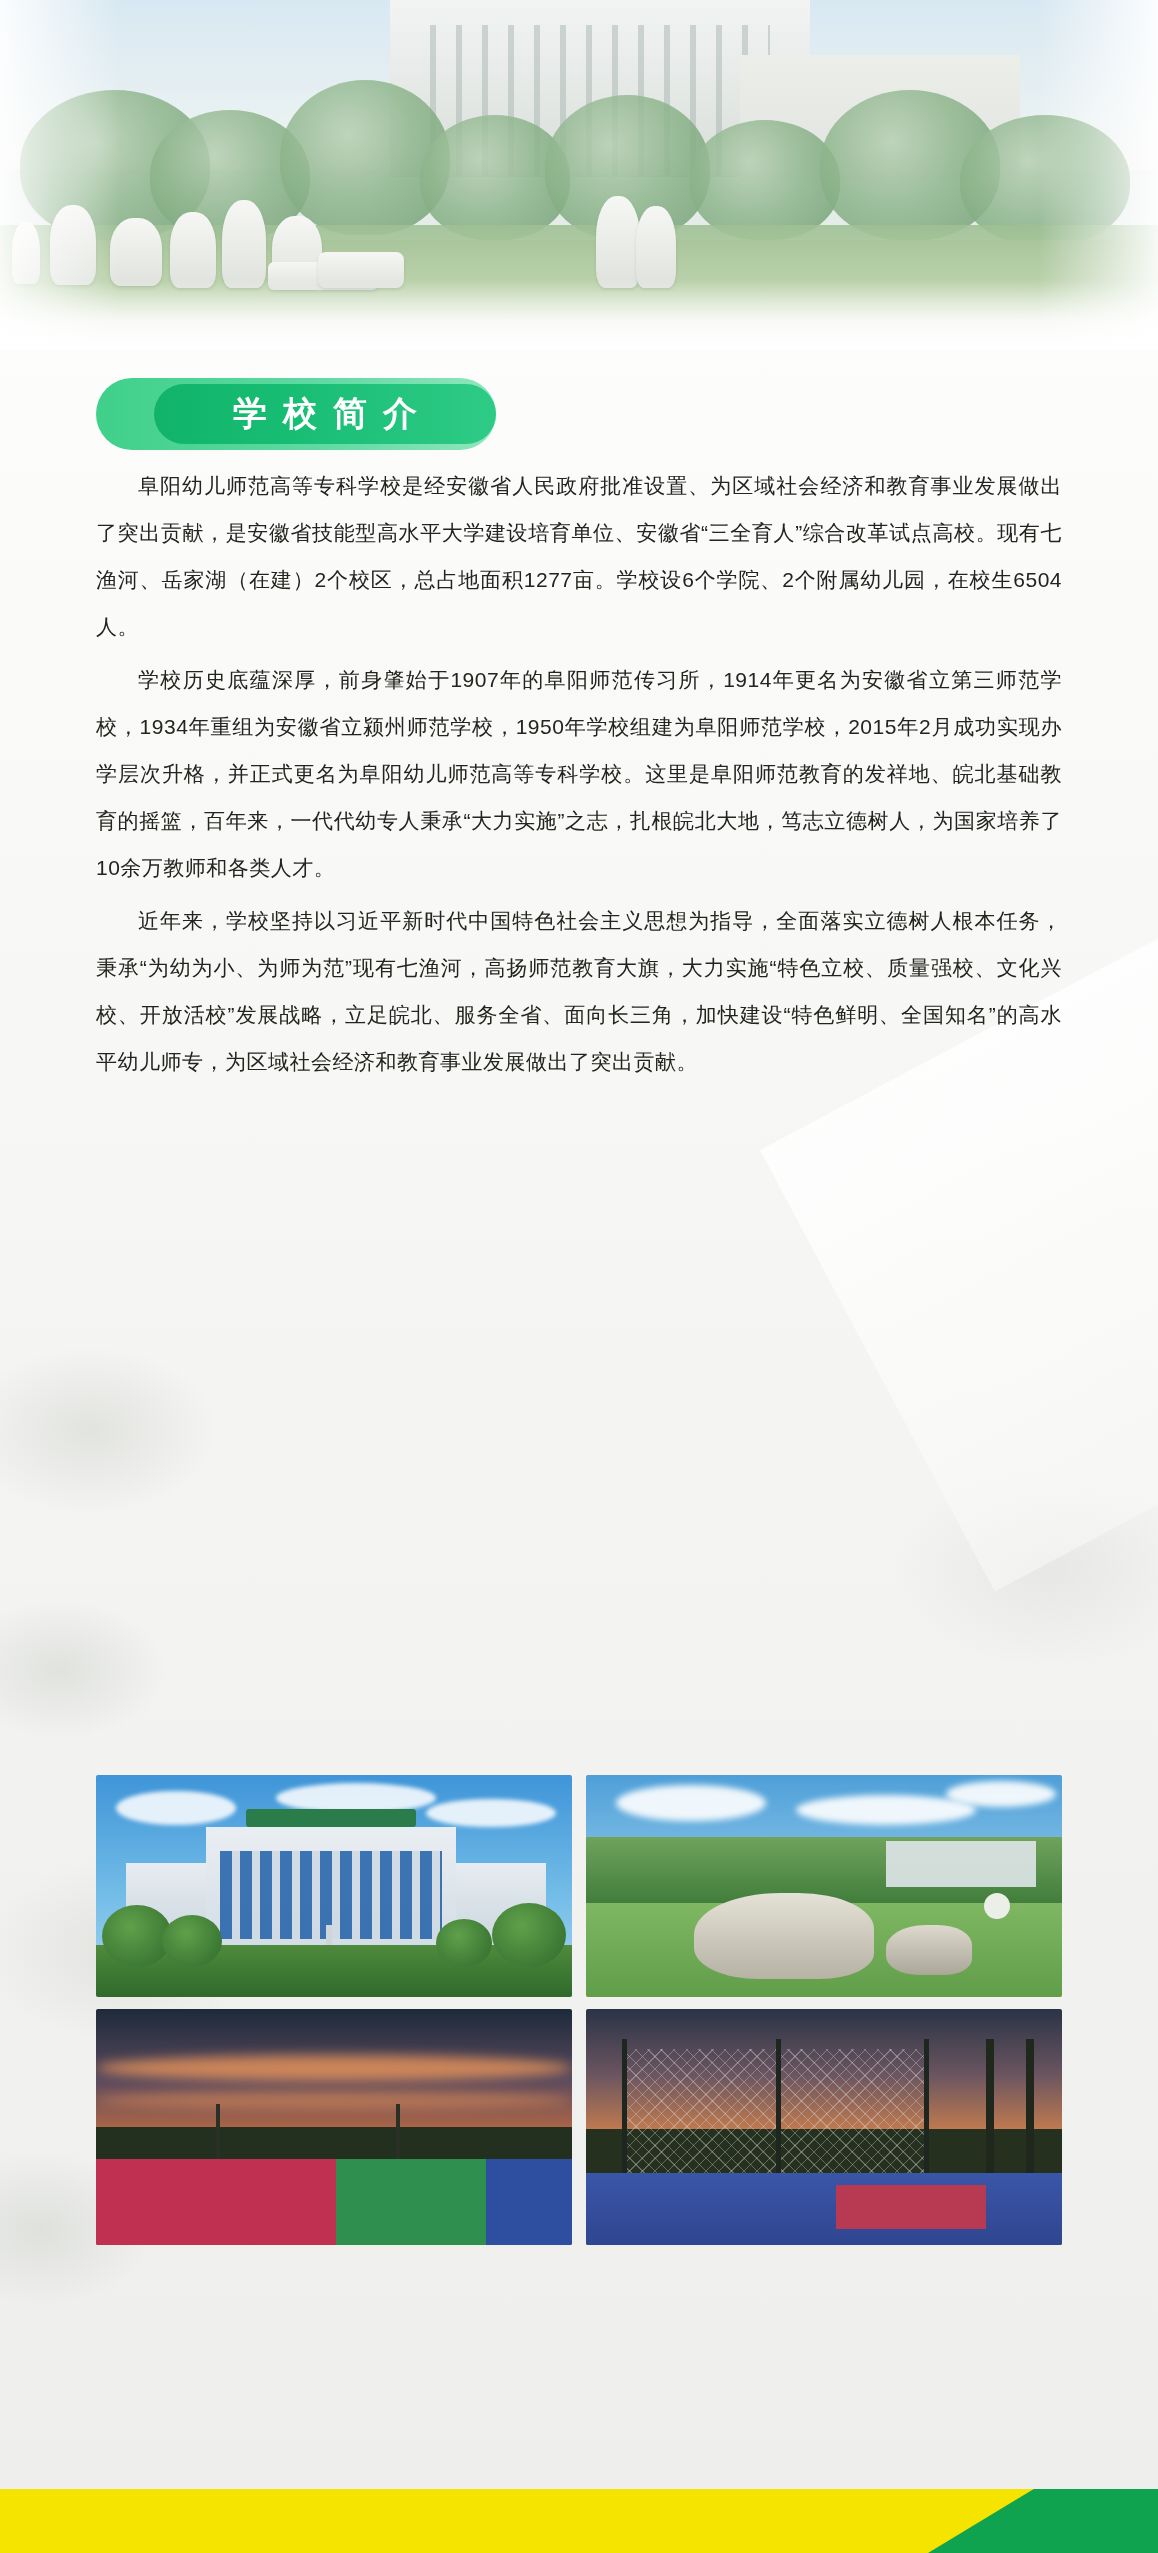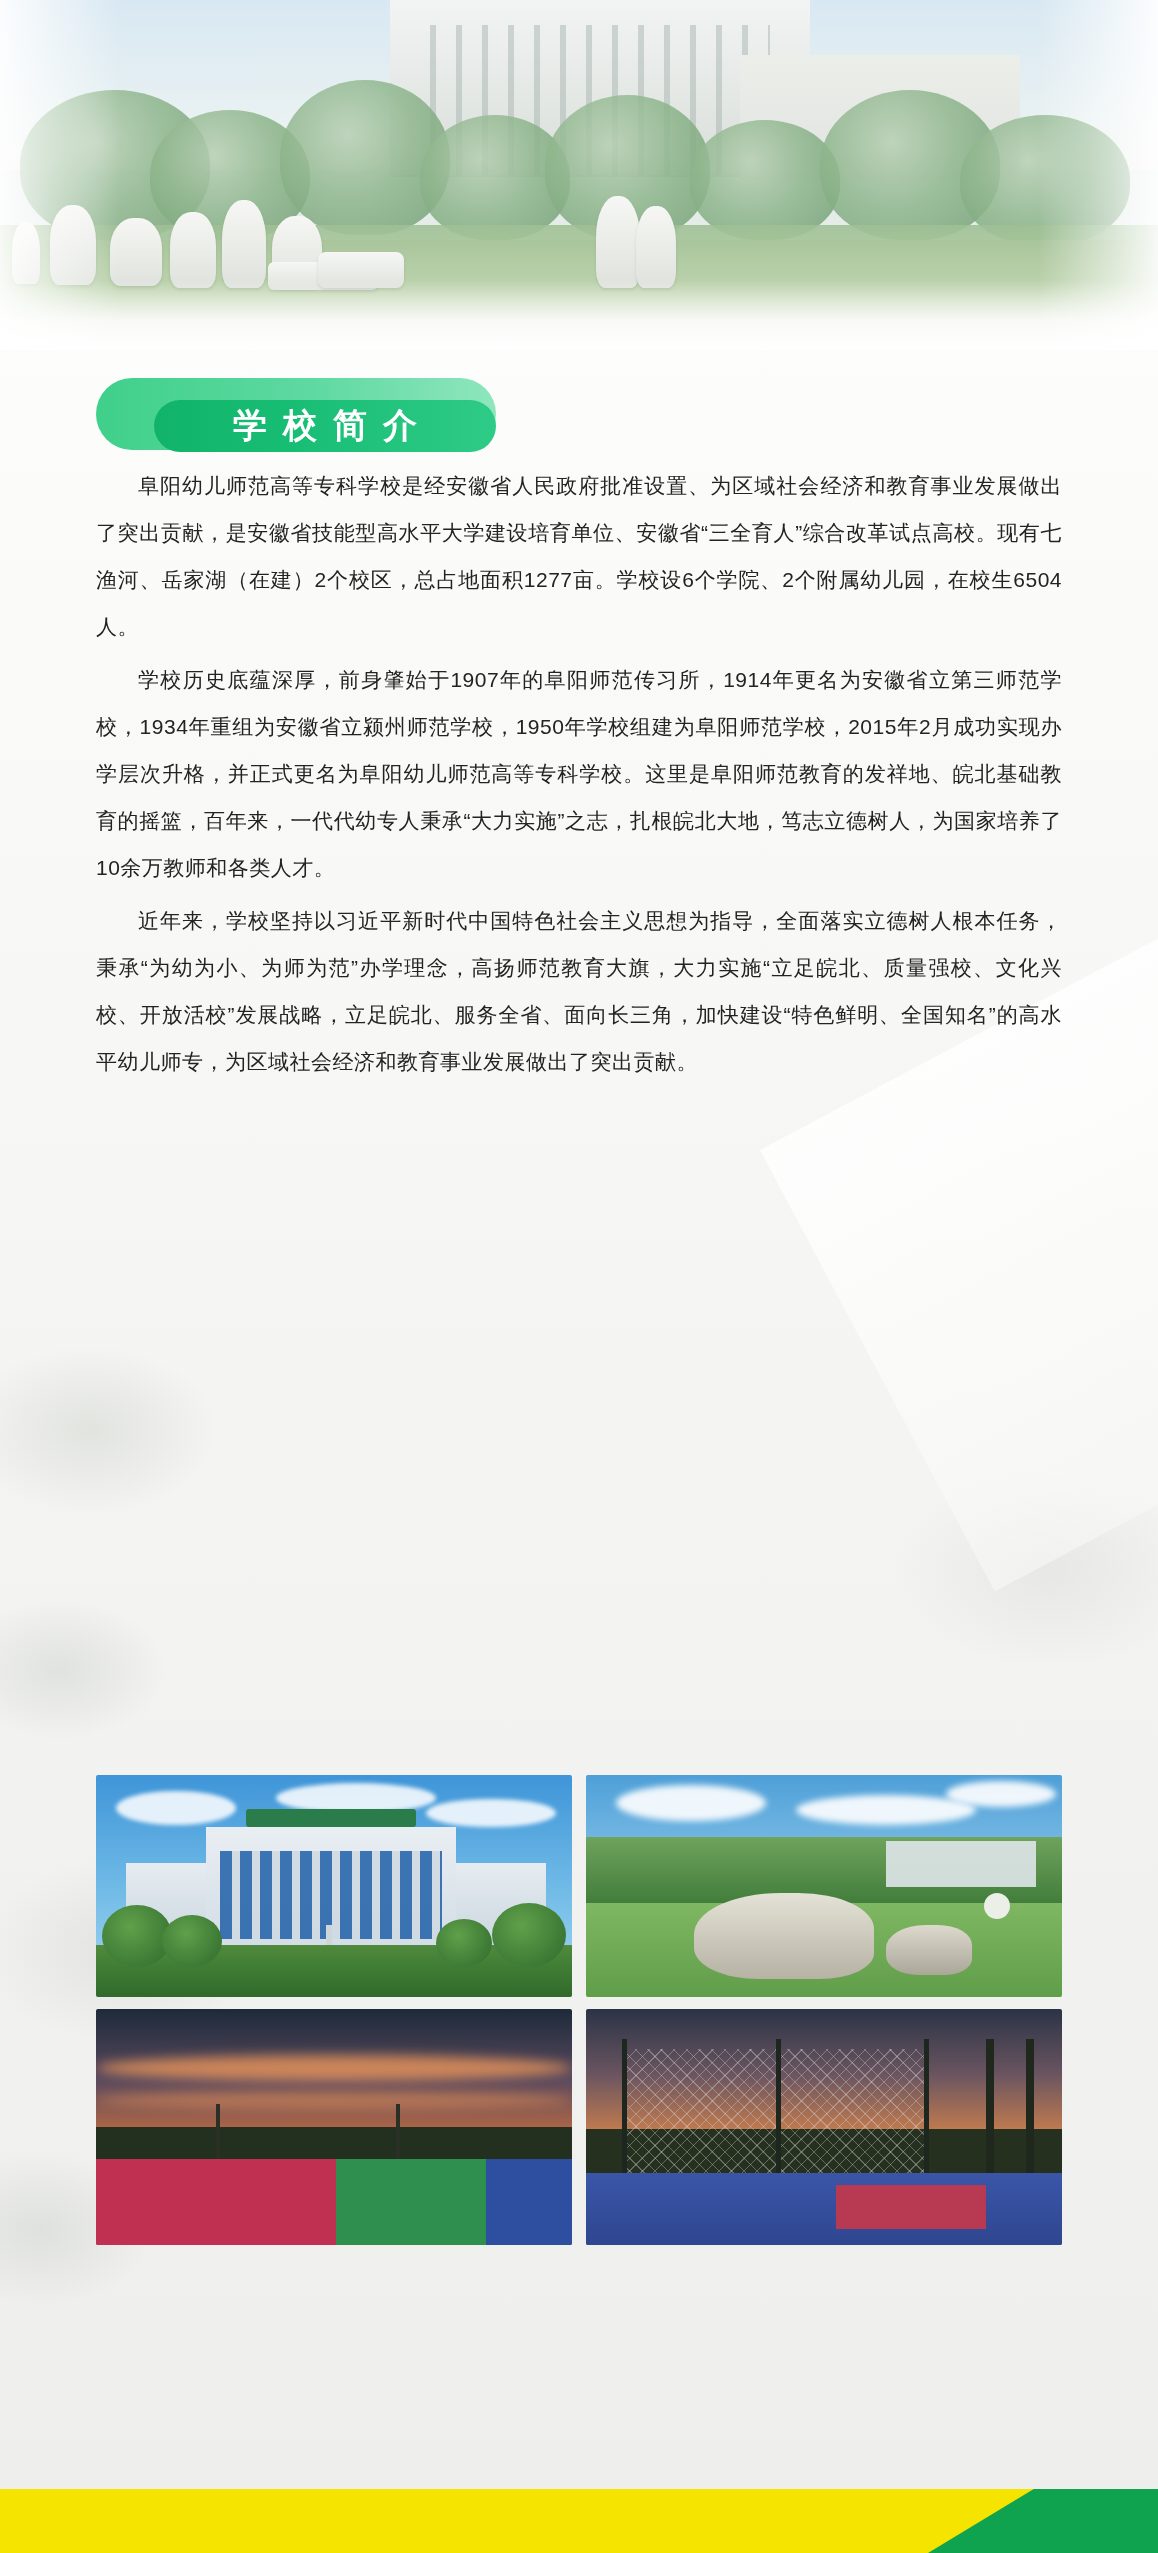--- a/index.html
+++ b/index.html
@@ -122,27 +122,26 @@
   .title-pill-back {
     position: absolute;
     left: 0; top: 0;
     width: 400px; height: 72px;
     border-radius: 36px;
     background: linear-gradient(90deg, #3fd08a 0%, #5fd9a2 55%, #8fe6bd 100%);
   }
   .title-pill-front {
     position: absolute;
     left: 58px; top: 6px;
-    width: 342px; height: 52px;
+    width: 342px; height: 60px;
     border-radius: 30px;
     background: linear-gradient(90deg, #11b36a 0%, #18bd74 40%, #2ecb86 100%);
     display: flex;
     align-items: center;
     justify-content: center;
-    margin-top: 16px;
   }
   .title-text {
     color: #ffffff;
     font-size: 34px;
     font-weight: bold;
     letter-spacing: 16px;
     text-indent: 16px;
     font-family: "Liberation Sans", sans-serif;
   }
 
@@ -289,21 +288,21 @@
   <div class="title-wrap">
     <div class="title-pill-back"></div>
     <div class="title-pill-front">
       <span class="title-text">学校简介</span>
     </div>
   </div>
 
   <div class="content">
     <p class="para">阜阳幼儿师范高等专科学校是经安徽省人民政府批准设置、为区域社会经济和教育事业发展做出了突出贡献，是安徽省技能型高水平大学建设培育单位、安徽省“三全育人”综合改革试点高校。现有七渔河、岳家湖（在建）2个校区，总占地面积1277亩。学校设6个学院、2个附属幼儿园，在校生6504人。</p>
     <p class="para">学校历史底蕴深厚，前身肇始于1907年的阜阳师范传习所，1914年更名为安徽省立第三师范学校，1934年重组为安徽省立颍州师范学校，1950年学校组建为阜阳师范学校，2015年2月成功实现办学层次升格，并正式更名为阜阳幼儿师范高等专科学校。这里是阜阳师范教育的发祥地、皖北基础教育的摇篮，百年来，一代代幼专人秉承“大力实施”之志，扎根皖北大地，笃志立德树人，为国家培养了10余万教师和各类人才。</p>
-    <p class="para">近年来，学校坚持以习近平新时代中国特色社会主义思想为指导，全面落实立德树人根本任务，秉承“为幼为小、为师为范”办学理念，高扬师范教育大旗，大力实施“立足皖北、质量强校、文化兴校、开放活校”发展战略，立足皖北、服务全省、面向长三角，加快建设“特色鲜明、全国知名”的高水平幼儿师专，为区域社会经济和教育事业发展做出了突出贡献。</p>
+    <p class="para">近年来，学校坚持以习近平新时代中国特色社会主义思想为指导，全面落实立德树人根本任务，秉承“为幼为小、为师为范”现有七渔河，高扬师范教育大旗，大力实施“特色立校、质量强校、文化兴校、开放活校”发展战略，立足皖北、服务全省、面向长三角，加快建设“特色鲜明、全国知名”的高水平幼儿师专，为区域社会经济和教育事业发展做出了突出贡献。</p>
   </div>
 
   <div class="photos">
 
     <div class="photo p1">
       <div class="sky"></div>
       <div class="cloud" style="left:20px;  top:16px; width:120px; height:34px;"></div>
       <div class="cloud" style="left:180px; top:8px;  width:160px; height:30px;"></div>
       <div class="cloud" style="left:330px; top:24px; width:130px; height:28px;"></div>
       <div class="wing-l"></div>

